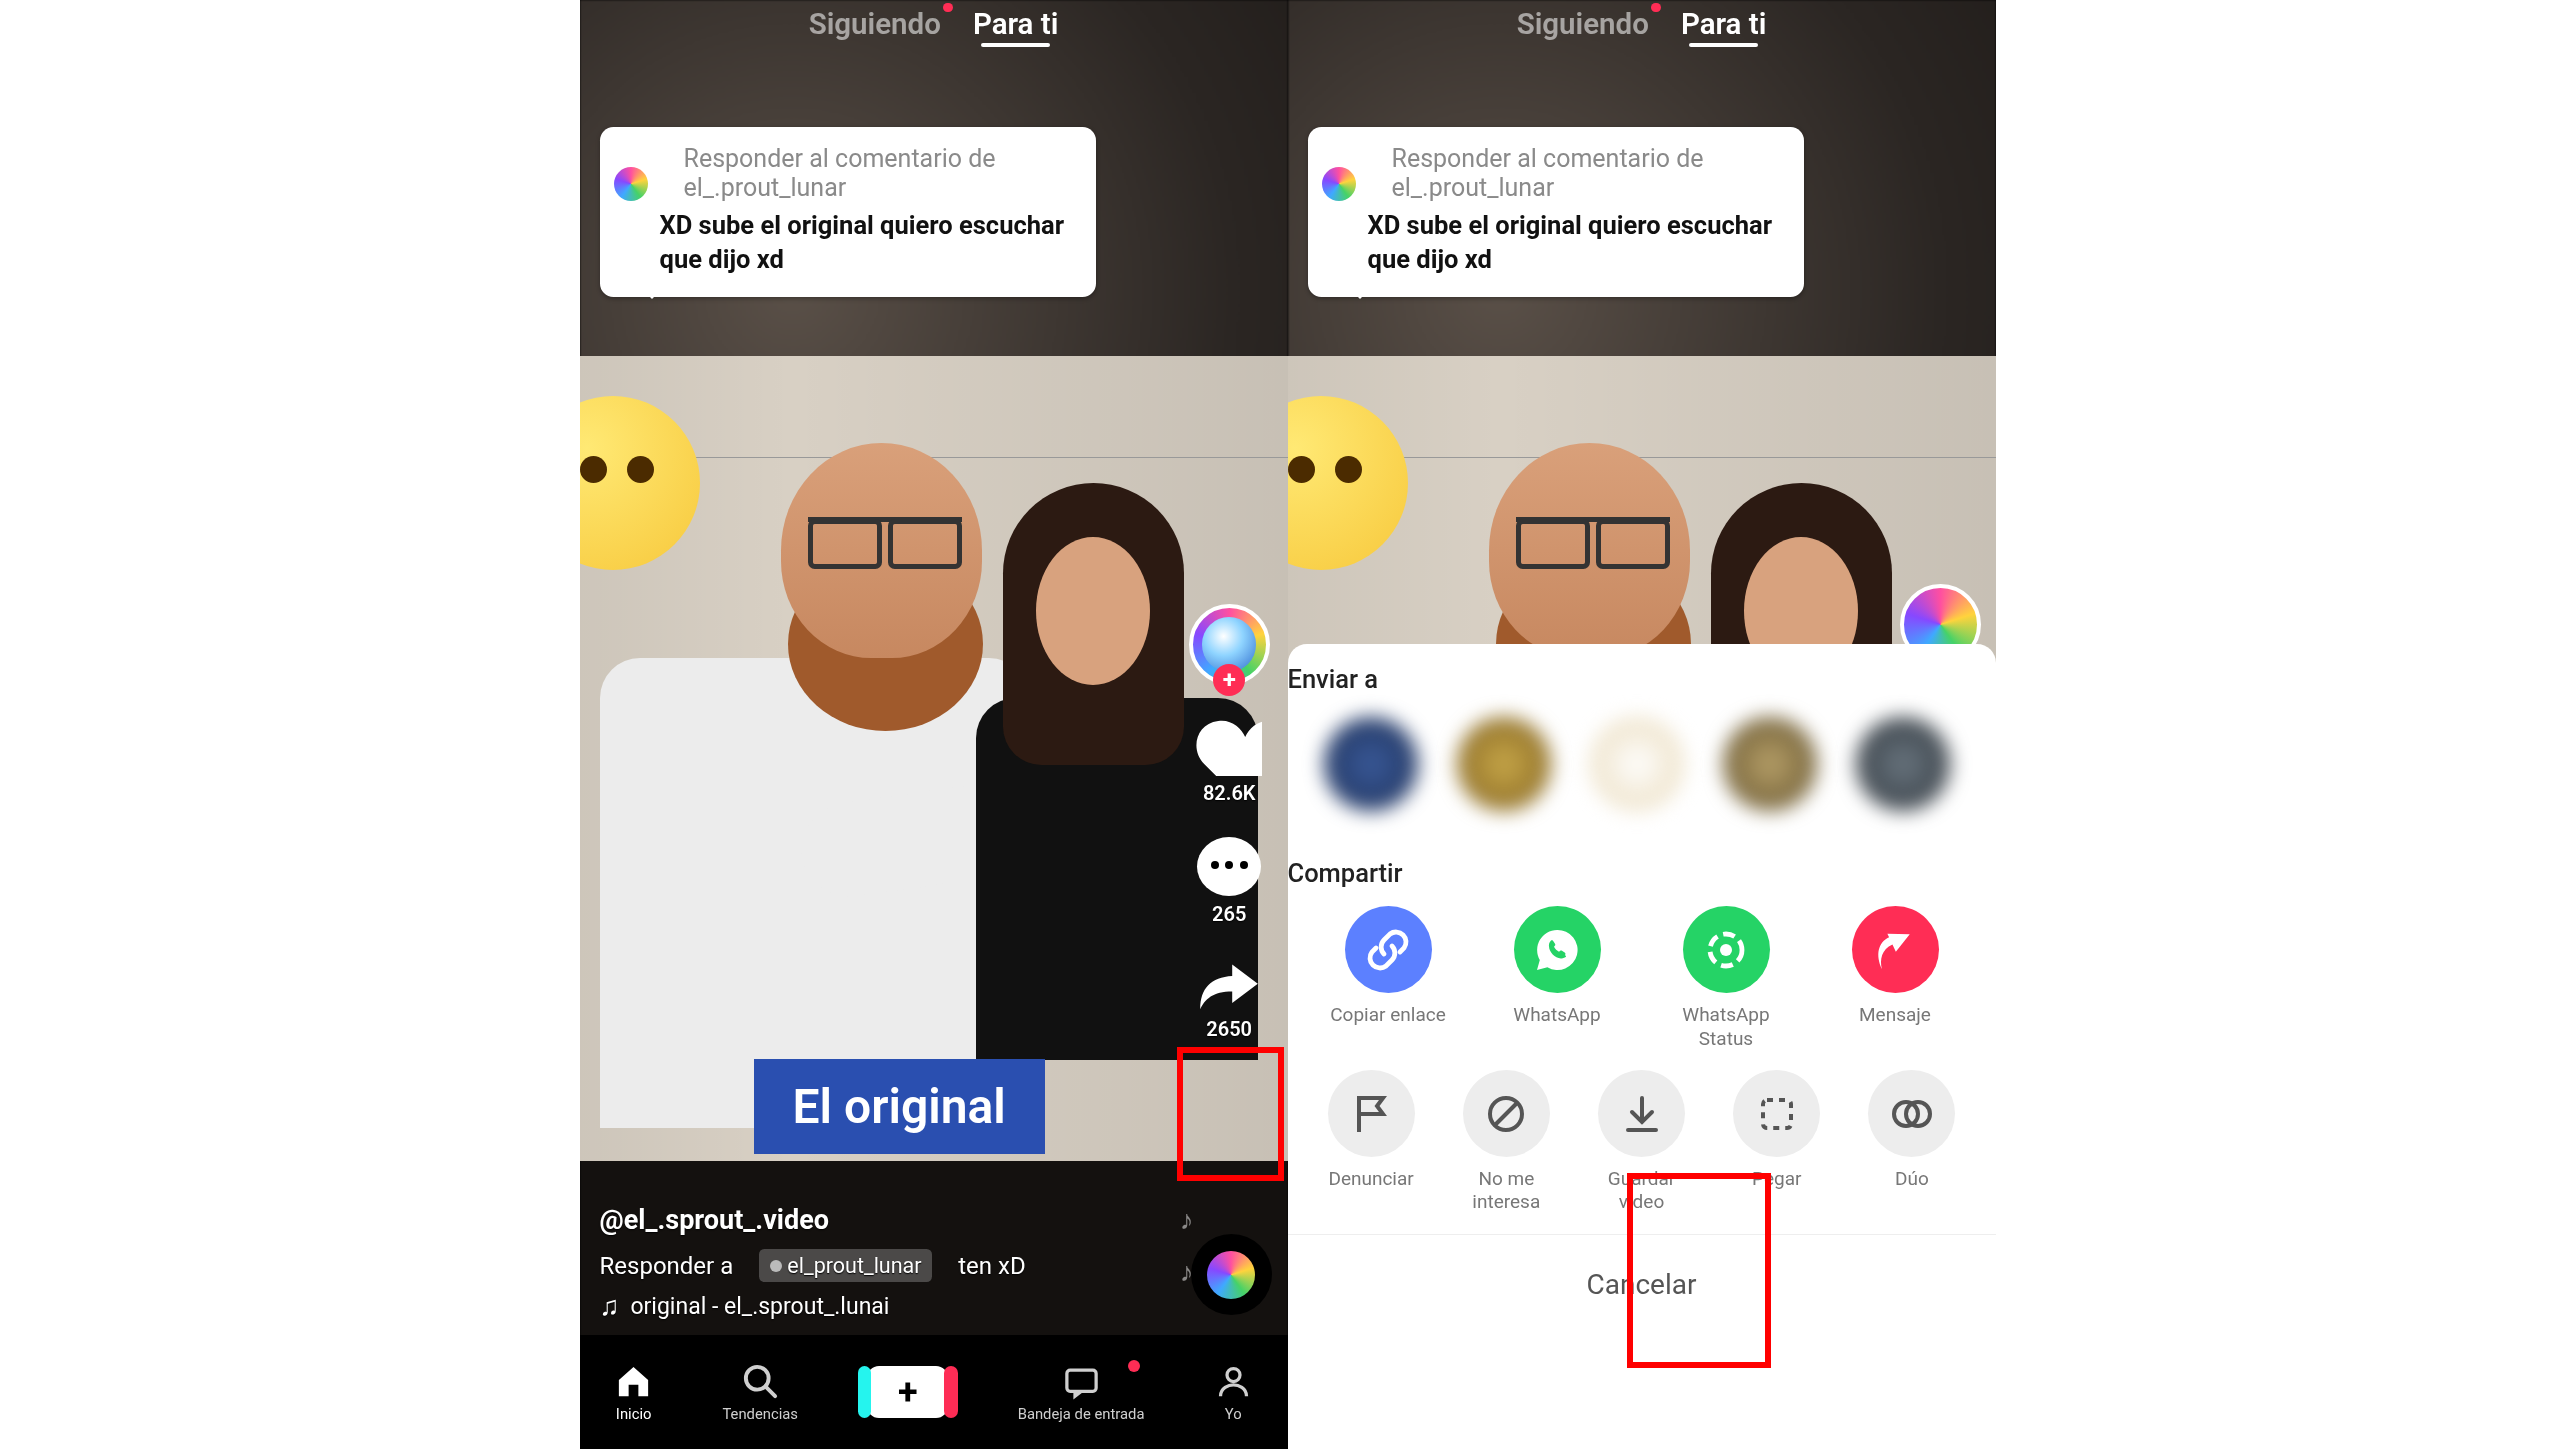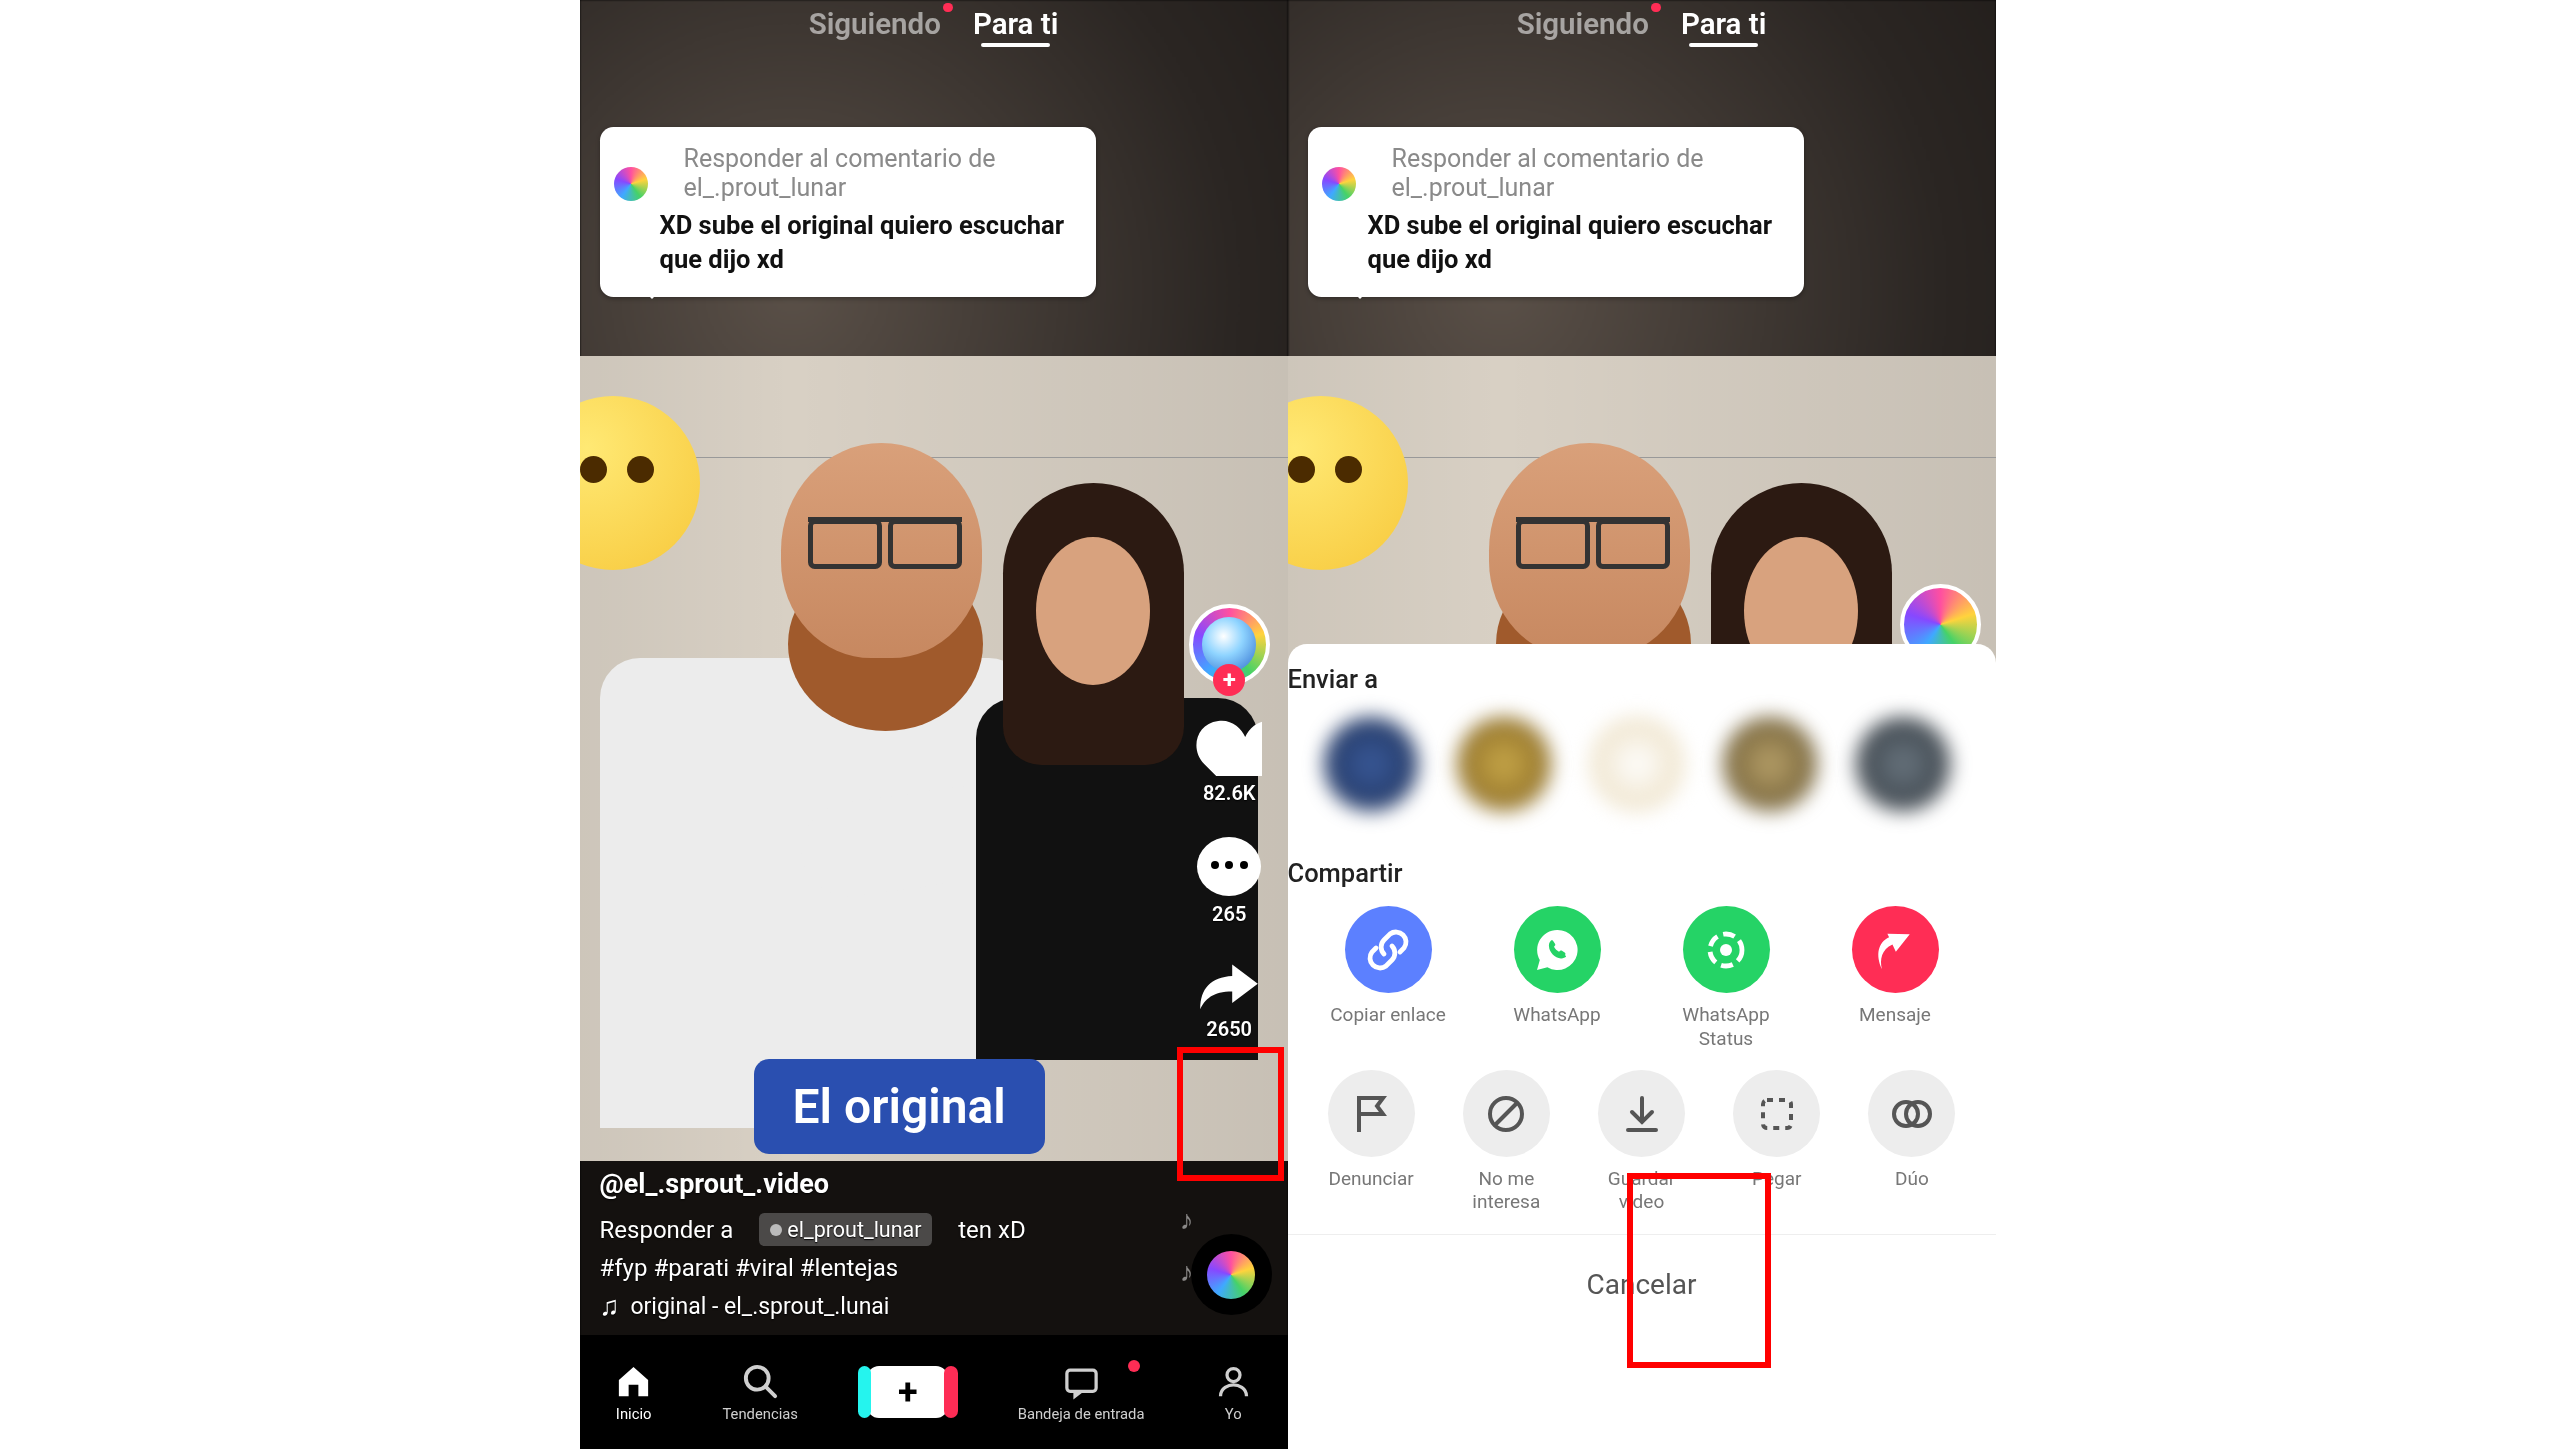--- a/index.html
+++ b/index.html
@@ -37,21 +37,21 @@
   .man .glasses{position:absolute;left:208px;top:74px;width:154px;height:40px;border-top:5.4px solid #333;}
   .man .glasses::before,.man .glasses::after{content:"";position:absolute;top:-2.7px;width:64px;height:40px;border:5.4px solid #333;border-radius:6.7px;}
   .man .glasses::before{left:0;} .man .glasses::after{right:0;}
   .man .coat{position:absolute;left:0;top:215px;width:429px;height:470px;background:#ececec;border-radius:40px 40px 0 0;}
   .man .arm{position:absolute;left:201px;top:349px;width:248px;height:94px;background:#ececec;border-radius:47px;transform:rotate(-8deg);}
   .woman{position:absolute;left:396px;top:127px;width:282px;height:564px;}
   .woman .hair{position:absolute;left:27px;top:0;width:181px;height:282px;background:#2c1a12;border-radius:94px 94px 40px 40px;}
   .woman .face{position:absolute;left:60px;top:54px;width:114px;height:148px;background:#d8a27e;border-radius:50%;}
   .woman .body{position:absolute;left:0;top:215px;width:282px;height:362px;background:#111;border-radius:40px 40px 0 0;}
   
-  .caption-block{position:absolute;left:174px;bottom:295px;background:#2a4fb0;color:#fff;font-size:48px;font-weight:600;padding:19px 39px;border-radius:15px;z-index:6;}
+  .caption-block{position:absolute;left:174px;bottom:295px;background:#2a4fb0;color:#fff;font-size:48px;font-weight:600;padding:19px 39px;border-radius:0;z-index:6;}
   
   .rail{position:absolute;right:14.8px;top:604px;width:87px;display:flex;flex-direction:column;align-items:center;gap:32px;z-index:7;}
   .rail .profile{width:81px;height:81px;border-radius:50%;background:conic-gradient(#ff4fa0,#ffd33d,#46d267,#3fa9ff,#8748ff,#ff4fa0);border:4px solid #fff;position:relative;}
   .rail .profile .inner{position:absolute;inset:9.4px;border-radius:50%;background:radial-gradient(circle at 40% 35%,#fff,#8fd4ff 40%,#2b6acc);}
   .rail .profile .plus{position:absolute;left:50%;bottom:-14.8px;transform:translateX(-50%);width:32px;height:32px;border-radius:50%;background:#ff2d55;color:#fff;display:flex;align-items:center;justify-content:center;font-size:24px;font-weight:700;}
   .rail .stack{display:flex;flex-direction:column;align-items:center;gap:5.4px;color:#fff;}
   .rail .count{font-size:20px;font-weight:600;text-shadow:0 0.7px 1.3px #000;}
   .icon-heart{width:66px;height:59px;background:#fff;clip-path:path("M49 88 L8 47 C -6 33 -1 7 22 4 C 35 2 45 11 49 20 C 53 11 63 2 76 4 C 99 7 104 33 90 47 Z");}
   .icon-comment{width:64px;height:59px;background:#fff;border-radius:50%;position:relative;}
   .icon-comment::after{content:"";position:absolute;right:14.8px;bottom:-6.7px;width:0;height:0;border:10.7px solid transparent;border-top-color:#fff;transform:rotate(20deg);}
@@ -191,21 +191,20 @@
   <div class="info">
     <div class="user">@el_.sprout_.video</div>
     <div class="line">
       <span>Responder a</span>
       <span class="pill">
               <span class="minidot"></span>
               <span>el_prout_lunar</span>
             </span>
       <span>ten xD</span>
     </div>
-    <div class="line">#fyp #parati #viral #lentejas</div>
     <div class="sound">
       <span class="note">♫</span>
       <span>original - el_.sprout_.lunai</span>
     </div>
   </div>
 
   <div class="music-notes">
           <span>♪</span>
           <span>♪</span>
         </div>

